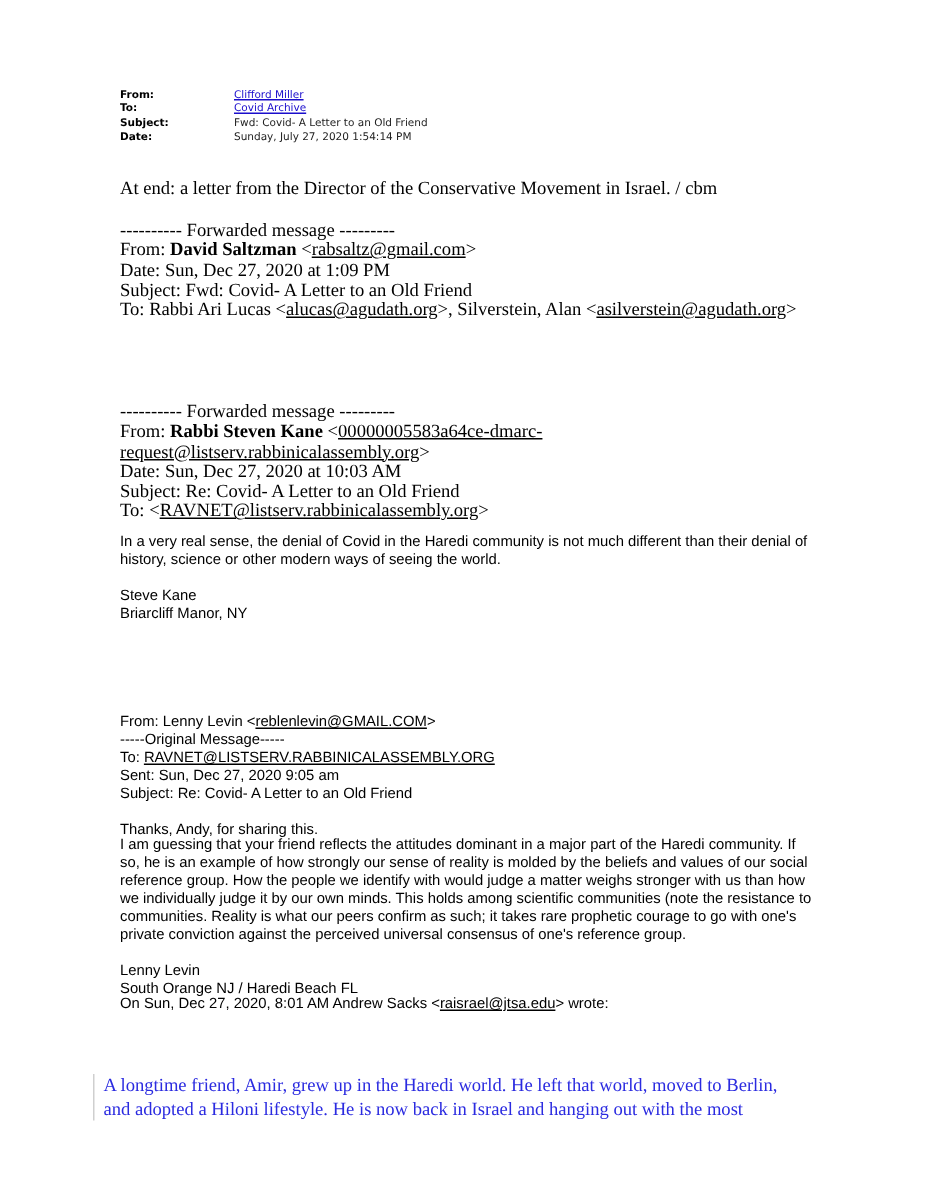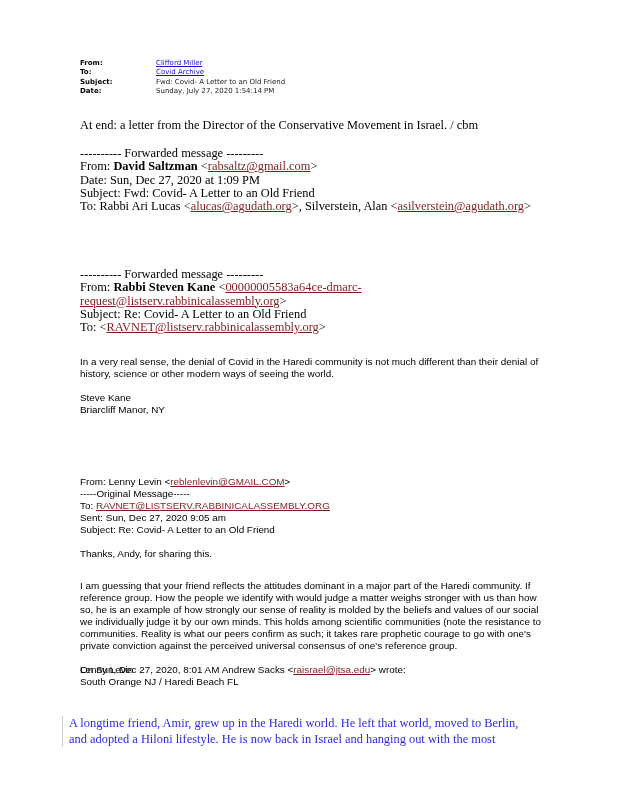--- a/index.html
+++ b/index.html
@@ -1,17 +1,17 @@
 <!DOCTYPE html>
 <html><head>
 <meta charset="utf-8">
 <style>
   html, body { margin: 0; padding: 0; background: #ffffff; }
   body { width: 618px; height: 800px; position: relative; overflow: hidden; color: #000; }
-  a { color: #7f1d1d; text-decoration: underline; }
+  a { color: #000000; text-decoration: underline; }
   .hdr { position: absolute; left: 80px; top: 59px; font-family: "DejaVu Sans", sans-serif; font-size: 7px; line-height: 9.3px; }
   .hdr-row { display: flex; }
   .hdr-label { width: 76px; font-weight: bold; }
   .hdr-val { color: #222; }
   .serif { font-family: "Liberation Serif", serif; font-size: 12.4px; line-height: 13.3px; }
   .sans { font-family: "Liberation Sans", sans-serif; font-size: 9.9px; line-height: 12px; }
   .block { position: absolute; left: 80px; }
   .line { white-space: nowrap; }
   .quote { position: absolute; left: 62px; top: 716px; border-left: 1px solid #cfcfcf; padding-left: 6px; color: #2b2be0; font-family: "Liberation Serif", serif; font-size: 12.4px; line-height: 15.5px; }
 </style>
@@ -46,20 +46,21 @@
   <div class="line"><span>From: </span><b>David Saltzman</b> &lt;<a>rabsaltz@gmail.com</a>&gt;</div>
   <div class="line">Date: Sun, Dec 27, 2020 at 1:09 PM</div>
   <div class="line">Subject: Fwd: Covid- A Letter to an Old Friend</div>
   <div class="line"><span>To: Rabbi Ari Lucas &lt;</span><a>alucas@agudath.org</a><span>&gt;, Silverstein, Alan &lt;</span><a>asilverstein@agudath.org</a><span>&gt;</span></div>
 </div>
 
 <div class="block serif" style="top:268px;">
   <div class="line">---------- Forwarded message ---------</div>
   <div class="line"><span>From: </span><b>Rabbi Steven Kane</b> &lt;<a>00000005583a64ce-dmarc-</a></div>
   <div class="line"><a>request@listserv.rabbinicalassembly.org</a>&gt;</div>
+  <div class="line">Date: Sun, Dec 27, 2020 at 10:03 AM</div>
   <div class="line">Subject: Re: Covid- A Letter to an Old Friend</div>
   <div class="line"><span>To: &lt;</span><a>RAVNET@listserv.rabbinicalassembly.org</a><span>&gt;</span></div>
 </div>
 
 <div class="block sans" style="top:356px;">
   <div class="line">In a very real sense, the denial of Covid in the Haredi community is not much different than their denial of</div>
   <div class="line">history, science or other modern ways of seeing the world.</div>
   <div style="height:12px"></div>
   <div class="line">Steve Kane</div>
   <div class="line">Briarcliff Manor, NY</div>
@@ -68,24 +69,24 @@
 <div class="block sans" style="top:476px;">
   <div class="line"><span>From: Lenny Levin &lt;</span><a>reblenlevin@GMAIL.COM</a><span>&gt;</span></div>
   <div class="line">-----Original Message-----</div>
   <div class="line"><span>To: </span><a>RAVNET@LISTSERV.RABBINICALASSEMBLY.ORG</a></div>
   <div class="line">Sent: Sun, Dec 27, 2020 9:05 am</div>
   <div class="line">Subject: Re: Covid- A Letter to an Old Friend</div>
   <div style="height:12px"></div>
   <div class="line">Thanks, Andy, for sharing this.</div>
 </div>
 
-<div class="block sans" style="top:580px;">
+<div class="block sans" style="top:558px;">
   <div class="line">I am guessing that your friend reflects the attitudes dominant in a major part of the Haredi community. If</div>
+  <div class="line">so, he is an example of how strongly our sense of reality is molded by the beliefs and values of our social</div>
   <div class="line">reference group. How the people we identify with would judge a matter weighs stronger with us than how</div>
-  <div class="line">so, he is an example of how strongly our sense of reality is molded by the beliefs and values of our social</div>
   <div class="line">we individually judge it by our own minds. This holds among scientific communities (note the resistance to</div>
   <div class="line">communities. Reality is what our peers confirm as such; it takes rare prophetic courage to go with one's</div>
   <div class="line">private conviction against the perceived universal consensus of one's reference group.</div>
   <div style="height:12px"></div>
   <div class="line">Lenny Levin</div>
   <div class="line">South Orange NJ / Haredi Beach FL</div>
 </div>
 
 <div class="block sans" style="top:664px;">
   <div class="line"><span>On Sun, Dec 27, 2020, 8:01 AM Andrew Sacks &lt;</span><a>raisrael@jtsa.edu</a><span>&gt; wrote:</span></div>

